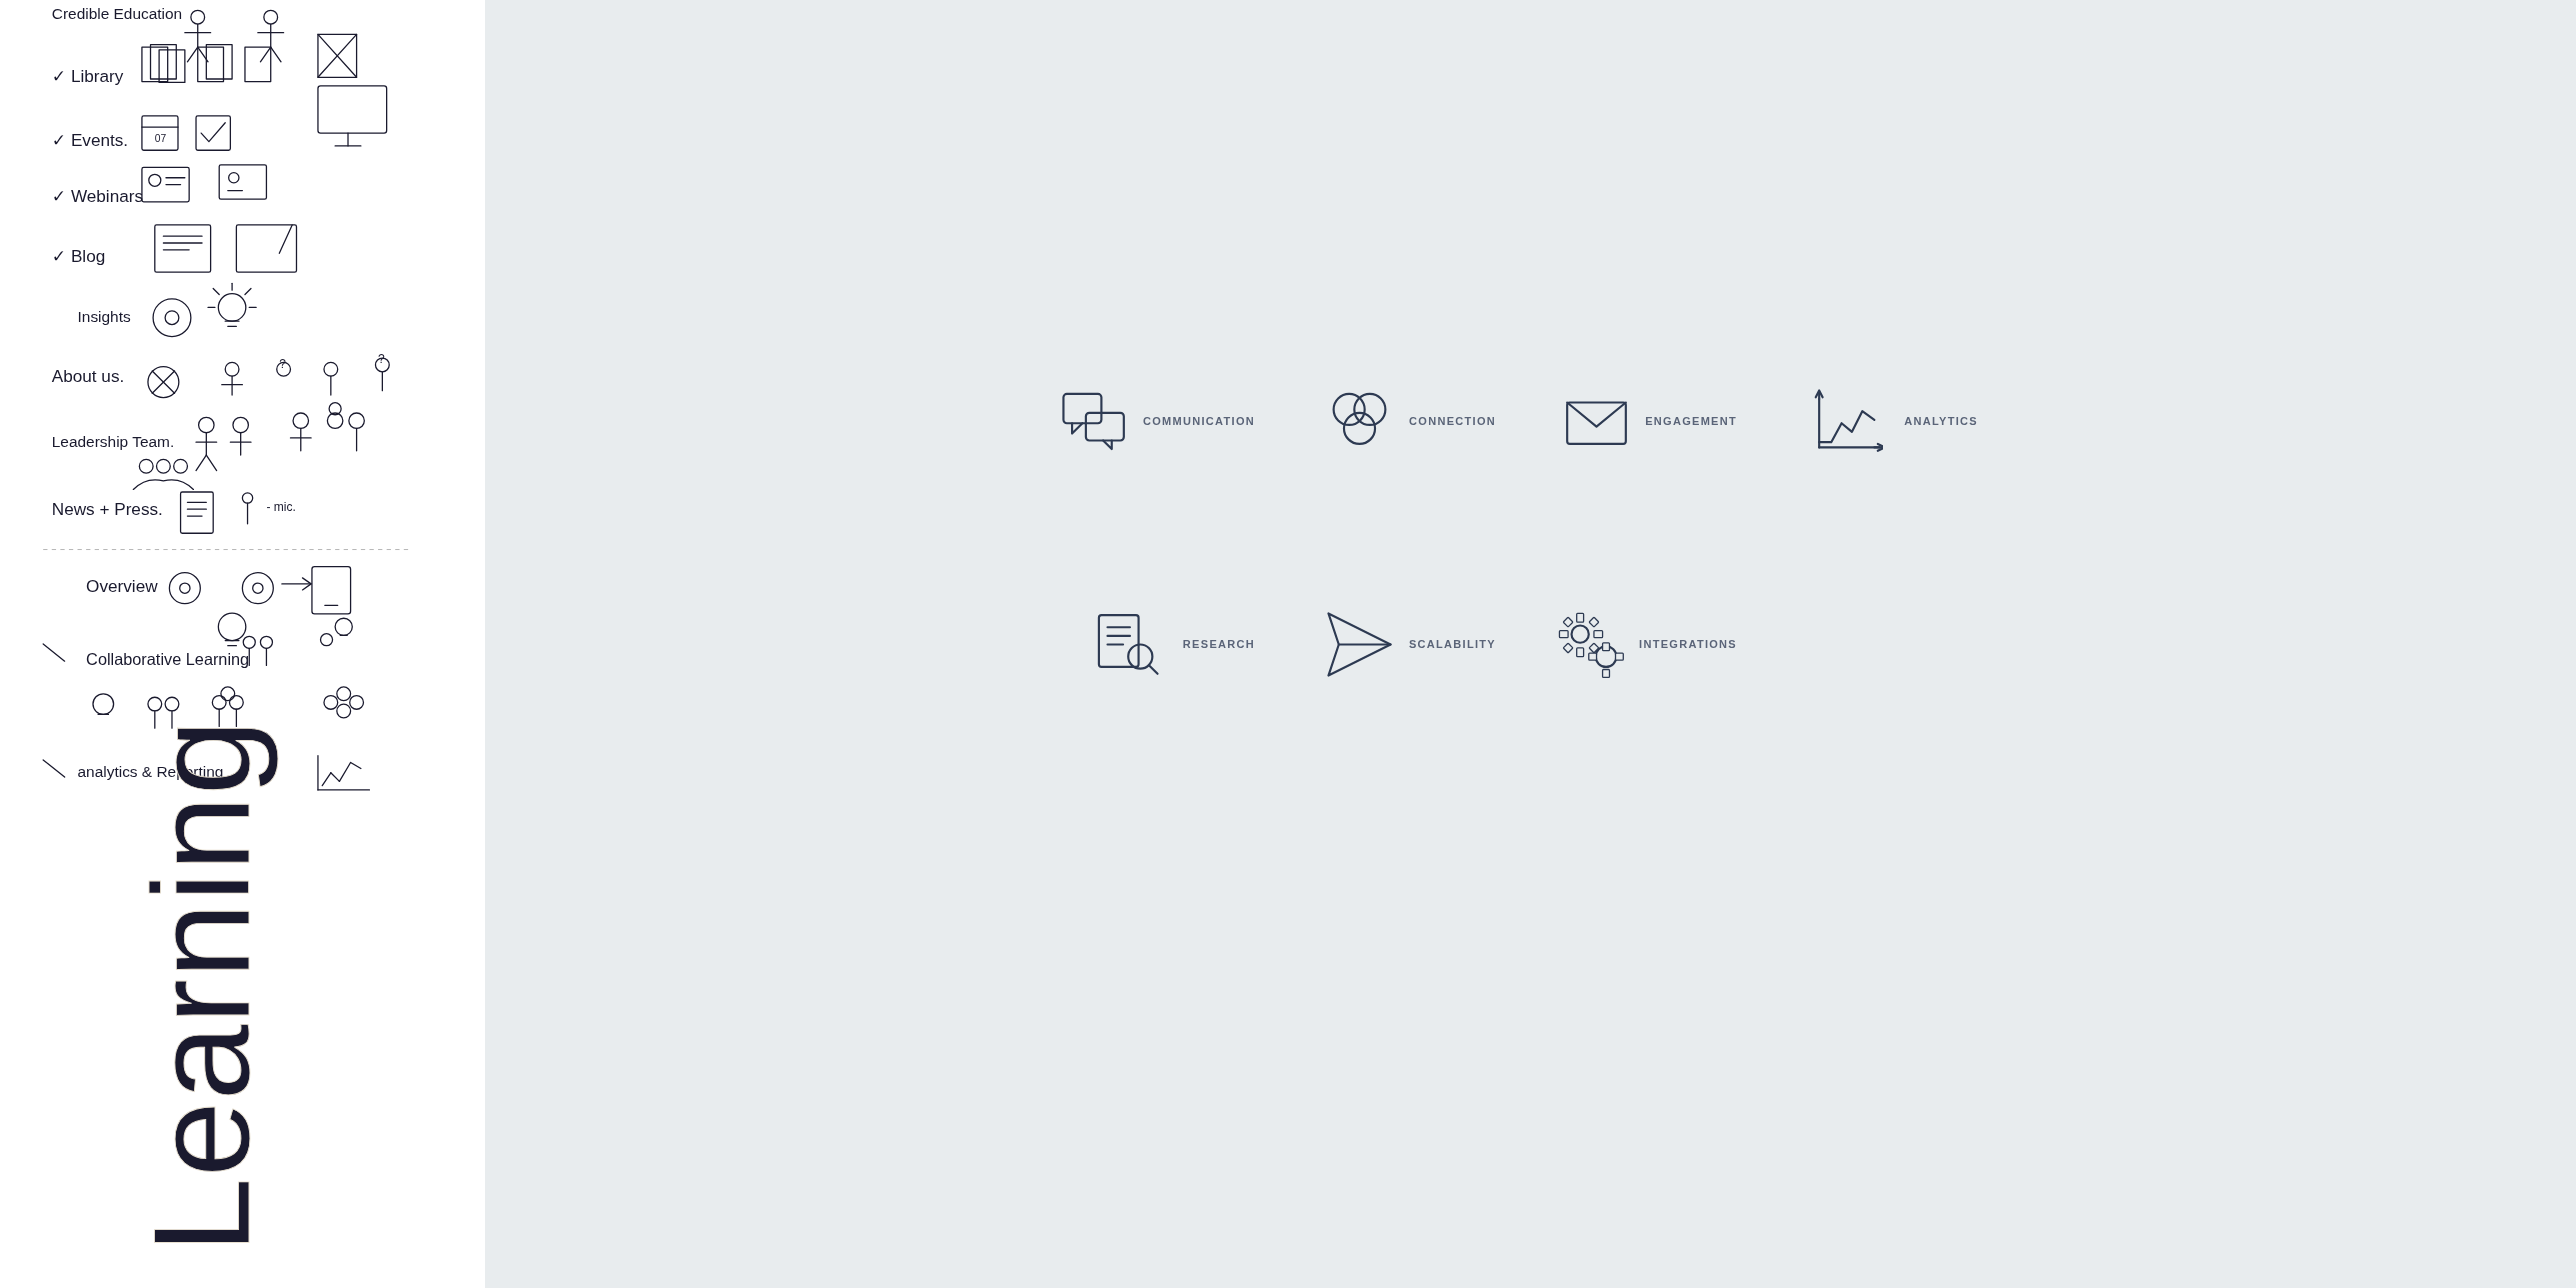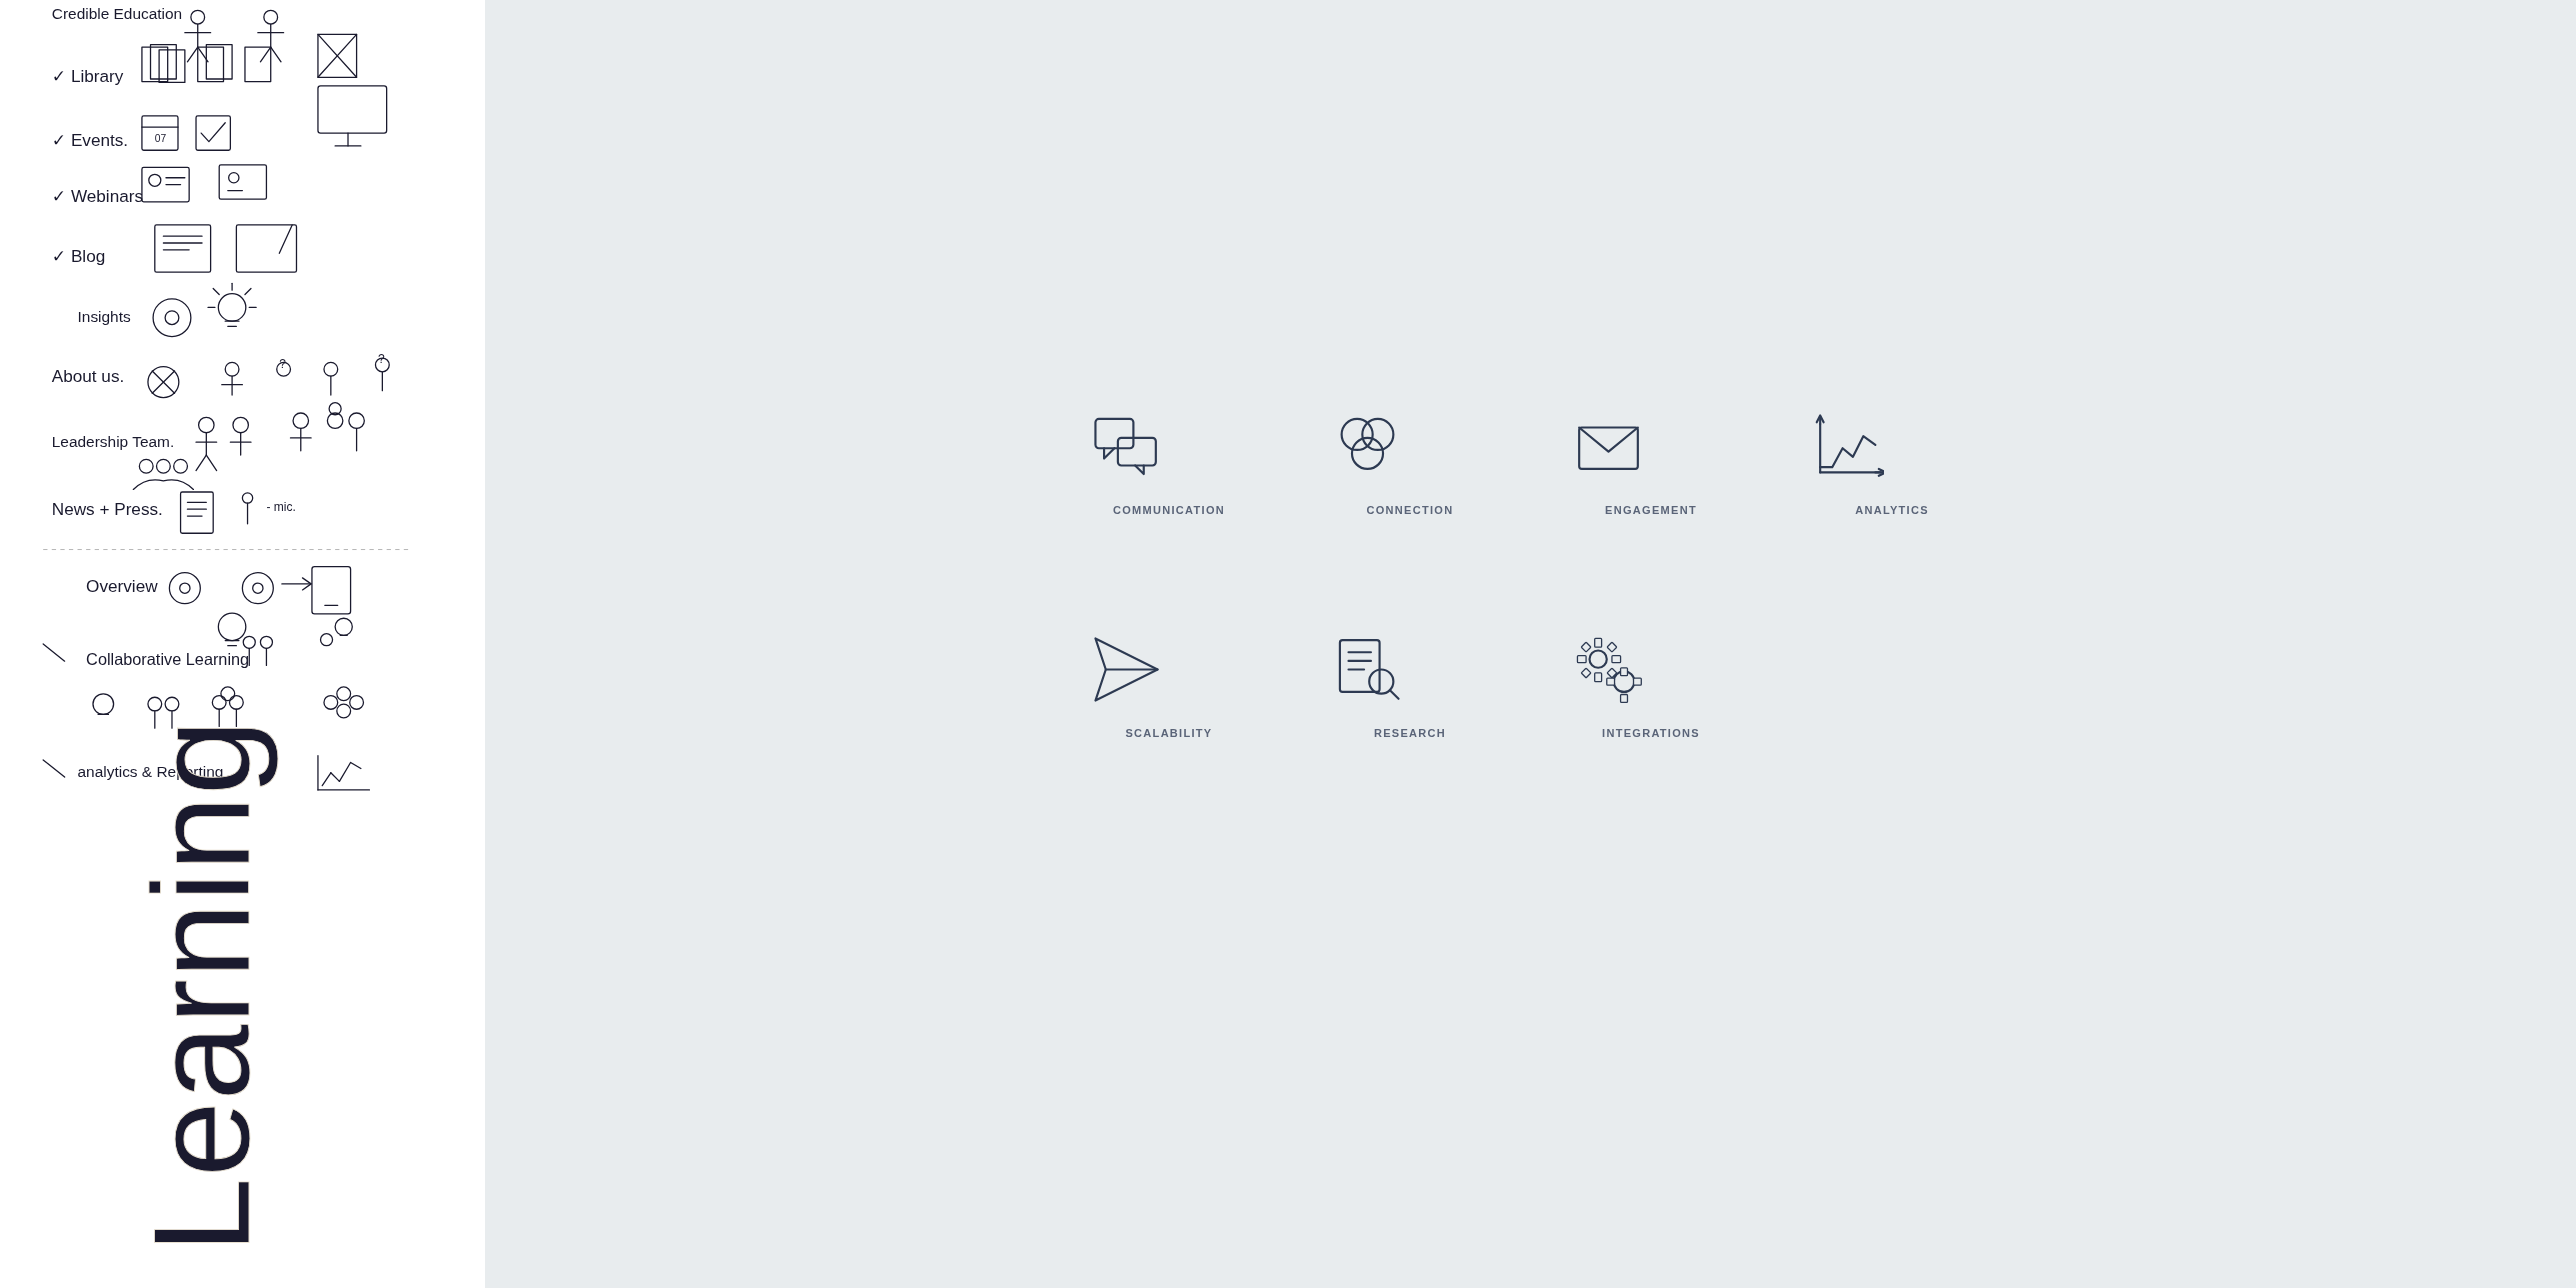--- a/index.html
+++ b/index.html
@@ -33,21 +33,21 @@
 
     .icons-grid {
       display: grid;
       grid-template-columns: repeat(4, 172px);
       grid-template-rows: repeat(3, 189px);
       gap: 34px 69px;
     }
 
     .icon-cell {
       display: flex;
-      flex-direction: column;
+      align-items: center;
       justify-content: flex-end;
       gap: 13.7px;
     }
 
     .icon-wrapper {
       width: 86px;
       height: 86px;
       display: flex;
       align-items: center;
       justify-content: center;
@@ -347,41 +347,41 @@
       </div>
       <span class="icon-label">ANALYTICS</span>
     </div>
 
 
 
     <div class="icon-cell">
       <div class="icon-wrapper">
         <svg viewBox="0 0 80 80">
 
-          <polygon points="4,76 76,40 4,4 16,40 4,76" stroke-width="2.5"></polygon>
-          <line x1="16" y1="40" x2="76" y2="40" stroke-width="2.5"></line>
-        </svg>
-      </div>
-      <span class="icon-label">SCALABILITY</span>
-    </div>
-
-    <div class="icon-cell">
-      <div class="icon-wrapper">
-        <svg viewBox="0 0 80 80">
-
           <rect x="8" y="6" width="46" height="60" rx="3" stroke-width="2.5"></rect>
           <line x1="18" y1="20" x2="44" y2="20" stroke-width="2.5"></line>
           <line x1="18" y1="30" x2="44" y2="30" stroke-width="2.5"></line>
           <line x1="18" y1="40" x2="36" y2="40" stroke-width="2.5"></line>
 
           <circle cx="56" cy="54" r="14" stroke-width="2.5"></circle>
           <line x1="66" y1="64" x2="76" y2="74" stroke-width="2.5"></line>
         </svg>
       </div>
       <span class="icon-label">RESEARCH</span>
+    </div>
+
+    <div class="icon-cell">
+      <div class="icon-wrapper">
+        <svg viewBox="0 0 80 80">
+
+          <polygon points="4,76 76,40 4,4 16,40 4,76" stroke-width="2.5"></polygon>
+          <line x1="16" y1="40" x2="76" y2="40" stroke-width="2.5"></line>
+        </svg>
+      </div>
+      <span class="icon-label">SCALABILITY</span>
     </div>
 
 
     <div class="icon-cell">
       <div class="icon-wrapper">
         <svg viewBox="0 0 80 80">
 
           <circle cx="28" cy="28" r="10" stroke-width="2.5"></circle>
 
           <rect x="24" y="4" width="8" height="10" rx="1" stroke-width="1.5" fill="#e8ecee"></rect>

